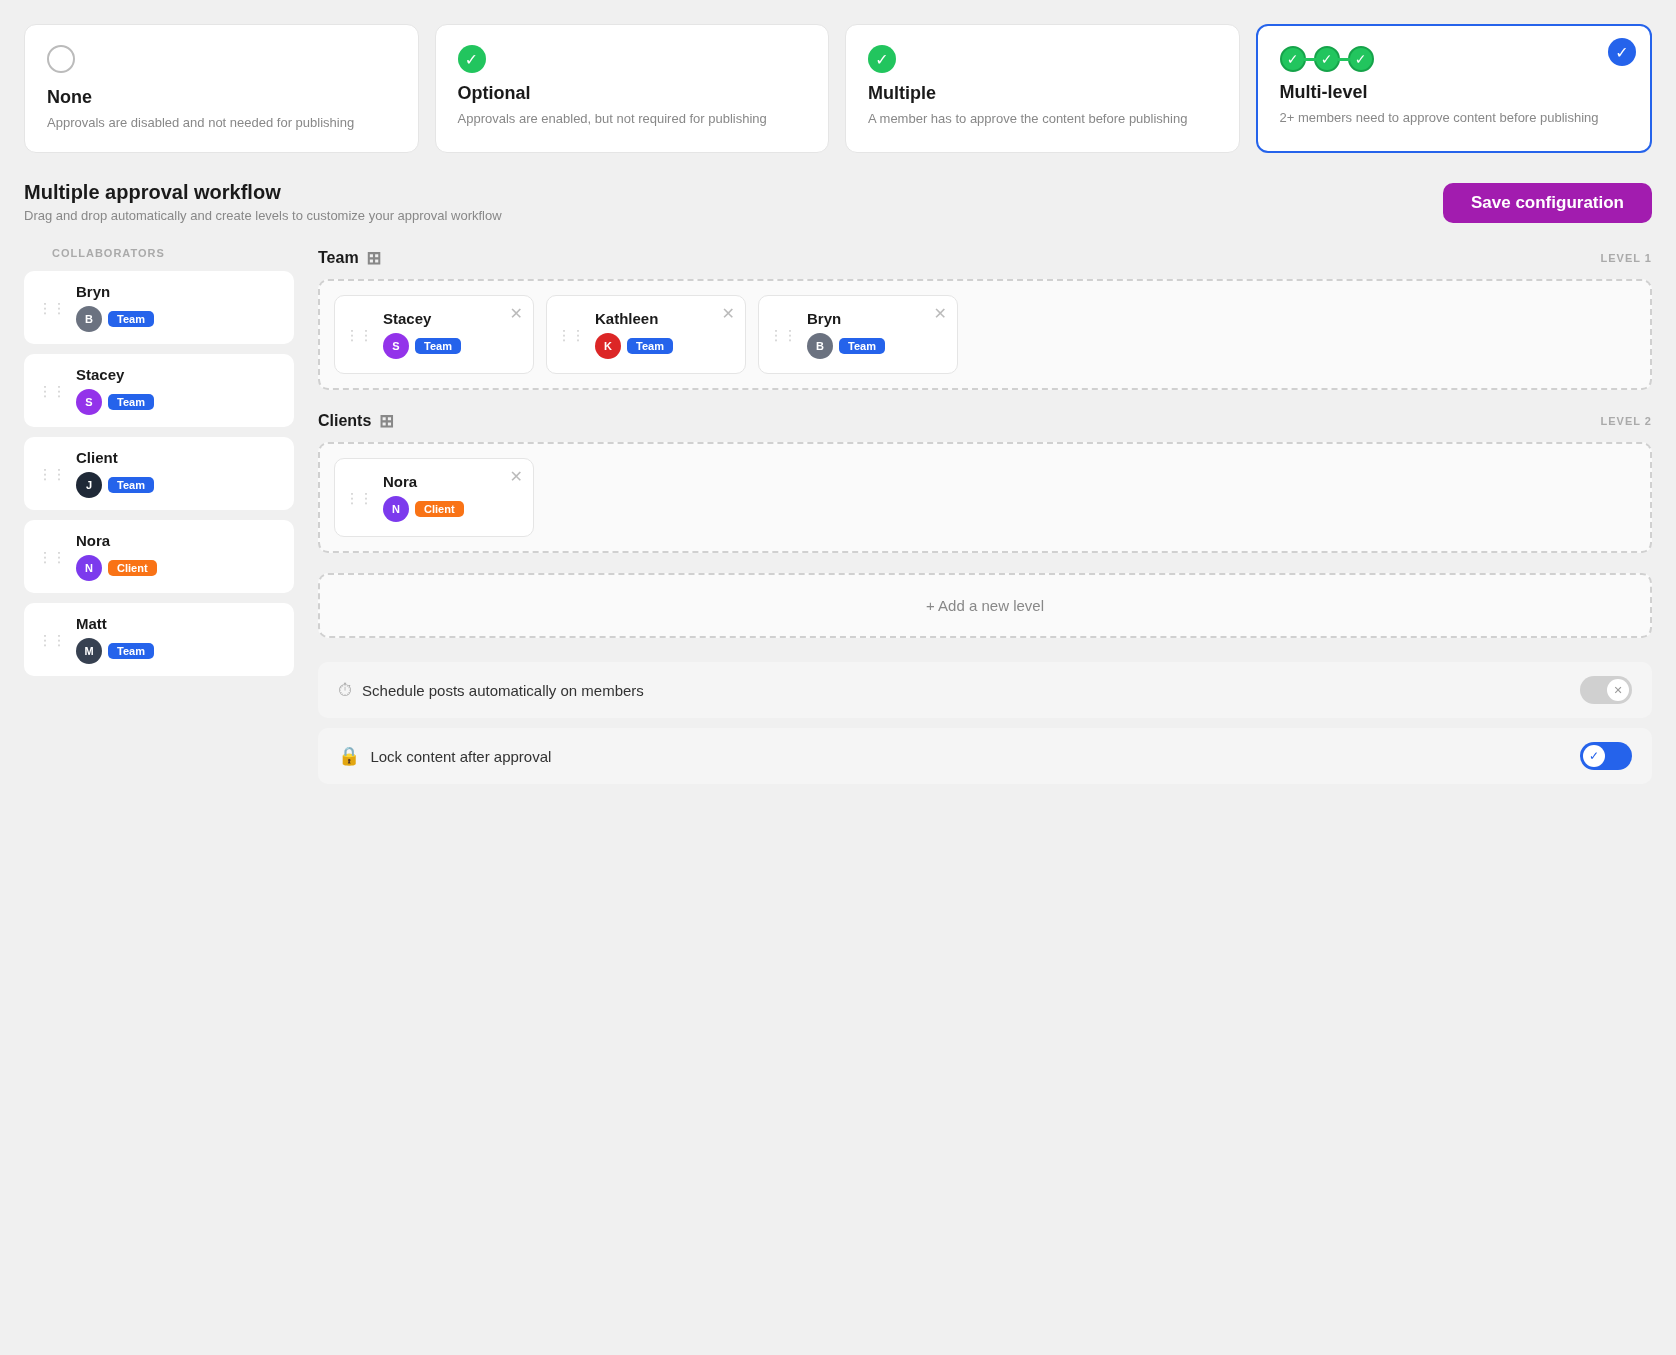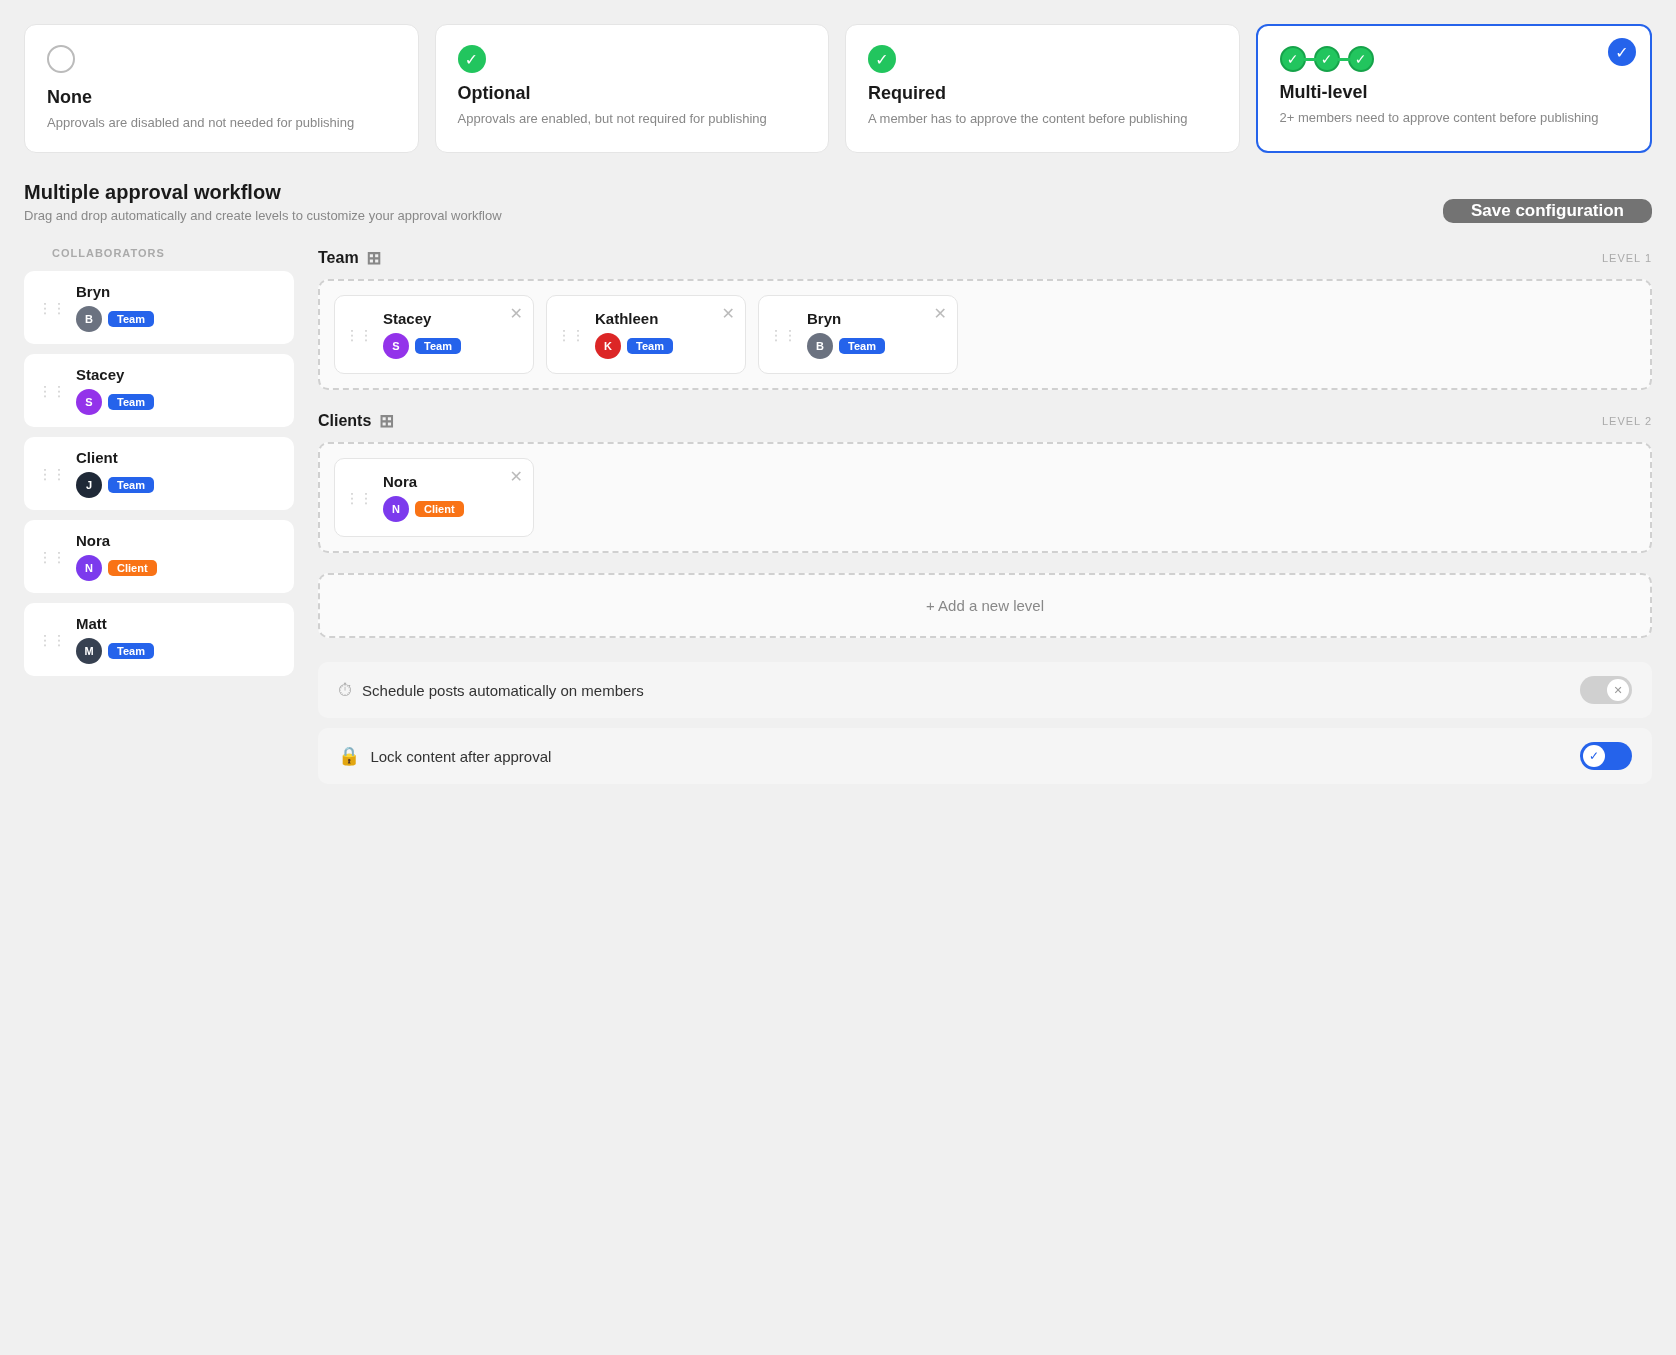--- a/index.html
+++ b/index.html
@@ -116,25 +116,25 @@
       font-size: 20px;
       font-weight: 700;
       color: #1a1a1a;
       margin-bottom: 4px;
     }
     .workflow-subtitle {
       font-size: 13px;
       color: #888;
     }
     .save-btn {
-      background: #737373;
+      background: #a21caf;
       color: white;
       border: none;
       border-radius: 10px;
-      padding: 2px 28px;
+      padding: 10px 28px;
       font-size: 17px;
       font-weight: 600;
       cursor: pointer;
       white-space: nowrap;
     }
 
     
     .main-layout {
       display: flex;
       gap: 24px;
@@ -227,21 +227,21 @@
     .level-name {
       font-size: 16px;
       font-weight: 600;
       color: #1a1a1a;
       display: flex;
       align-items: center;
       gap: 8px;
     }
     .level-badge {
       font-size: 11px;
-      font-weight: 400;
+      font-weight: 700;
       color: #aaa;
       letter-spacing: 1px;
     }
     .copy-icon {
       color: #888;
       font-size: 18px;
       cursor: pointer;
     }
 
     .level-content {
@@ -390,21 +390,21 @@
       <span class="icon-check">✓</span>
     </div>
     <div class="card-title">Optional</div>
     <div class="card-desc">Approvals are enabled, but not required for publishing</div>
   </div>
 
   <div class="approval-card">
     <div class="card-icon">
       <span class="icon-check" style="background:#22c55e;">✓</span>
     </div>
-    <div class="card-title">Required</div>
+    <div class="card-title">Multiple</div>
     <div class="card-desc">A member has to approve the content before publishing</div>
   </div>
 
   <div class="approval-card selected">
     <div class="card-icon multilevel-header">
       <div class="multilevel-icons">
         <span class="chk">✓</span>
         <span class="connector"></span>
         <span class="chk">✓</span>
         <span class="connector"></span>

